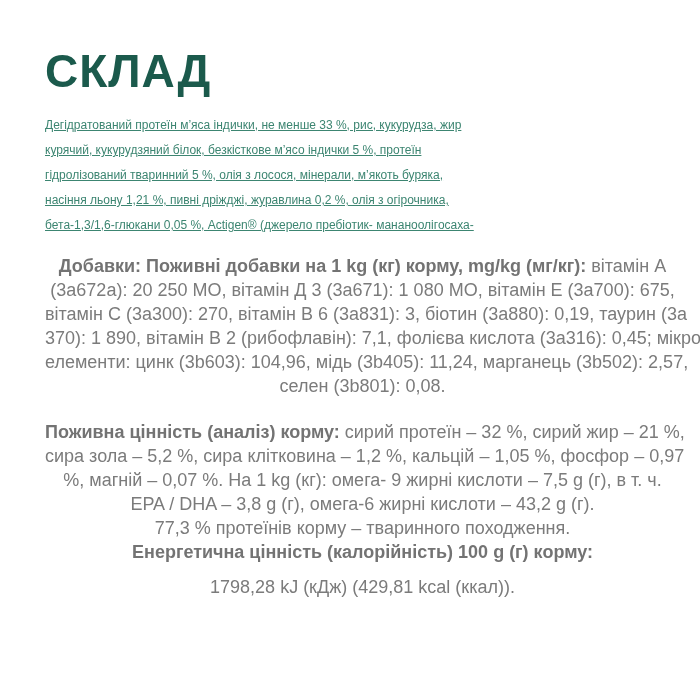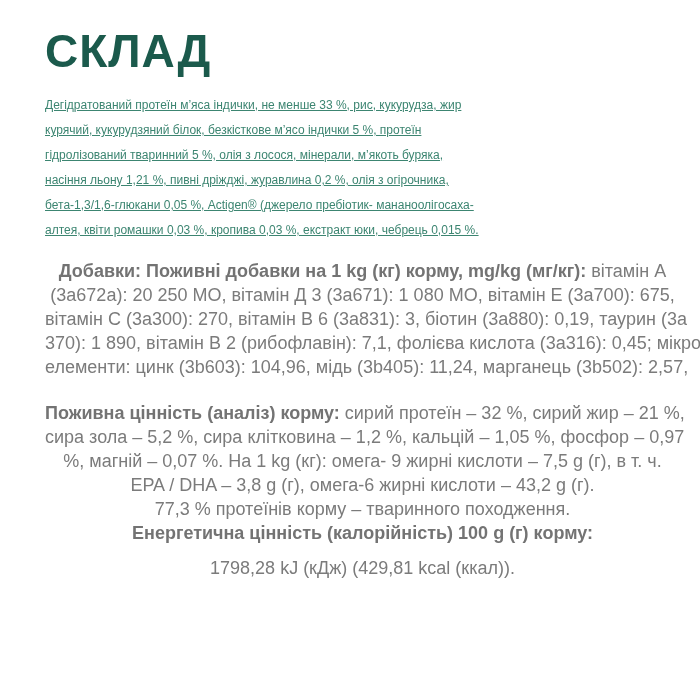--- a/index.html
+++ b/index.html
@@ -6,21 +6,21 @@
   html, body { background: #ffffff; }
   .page {
     position: relative;
     width: 700px;
     height: 700px;
     background: #ffffff;
     overflow: hidden;
     font-family: "Liberation Sans", sans-serif;
   }
   .page-title {
-    margin: 24px 0 0 45px;
+    margin: 44px 0 0 45px;
     font-size: 46px;
     font-weight: 800;
     letter-spacing: 1px;
     color: #1b5a4c;
   }
   .para { margin-left: 45px; margin-right: 20px; }
   .line { white-space: nowrap; }
   .ingredients {
     margin-top: 15px;
     color: #3c8571;
@@ -45,31 +45,31 @@
 <div class="page">
 
   <h1 class="page-title">СКЛАД</h1>
 
   <div class="para ingredients">
     <div class="line">Дегідратований протеїн м’яса індички, не менше 33 %, рис, кукурудза, жир</div>
     <div class="line">курячий, кукурудзяний білок, безкісткове м’ясо індички 5 %, протеїн</div>
     <div class="line">гідролізований тваринний 5 %, олія з лосося, мінерали, м’якоть буряка,</div>
     <div class="line">насіння льону 1,21 %, пивні дріжджі, журавлина 0,2 %, олія з огірочника,</div>
     <div class="line">бета-1,3/1,6-глюкани 0,05 %, Actigen® (джерело пребіотик- мананоолігосаха-</div>
-    <div class="line">алтея, квіти ромашки 0,03 %, кропива 0,03 %, екстракт юки, чебрець 0,015 %.</div>
   </div>
 
   <div class="para graysec additives">
     <div class="line">
       <span class="b">Добавки: Поживні добавки на 1 kg (кг) корму, mg/kg (мг/кг):</span><span> вітамін А</span>
     </div>
     <div class="line">(3а672а): 20 250 МО, вітамін Д 3 (3а671): 1 080 МО, вітамін Е (3а700): 675,</div>
     <div class="line">вітамін С (3а300): 270, вітамін В 6 (3а831): 3, біотин (3а880): 0,19, таурин (3а</div>
     <div class="line">370): 1 890, вітамін В 2 (рибофлавін): 7,1, фолієва кислота (3а316): 0,45; мікро-</div>
     <div class="line">елементи: цинк (3b603): 104,96, мідь (3b405): 11,24, марганець (3b502): 2,57,</div>
+    <div class="line">селен (3b801): 0,08.</div>
   </div>
 
   <div class="para graysec analysis">
     <div class="line">
       <span class="b">Поживна цінність (аналіз) корму:</span><span> сирий протеїн – 32 %, сирий жир – 21 %,</span>
     </div>
     <div class="line">сира зола – 5,2 %, сира клітковина – 1,2 %, кальцій – 1,05 %, фосфор – 0,97</div>
     <div class="line">%, магній – 0,07 %. На 1 kg (кг): омега- 9 жирні кислоти – 7,5 g (г), в т. ч.</div>
     <div class="line">EPA / DHA – 3,8 g (г), омега-6 жирні кислоти – 43,2 g (г).</div>
   </div>

